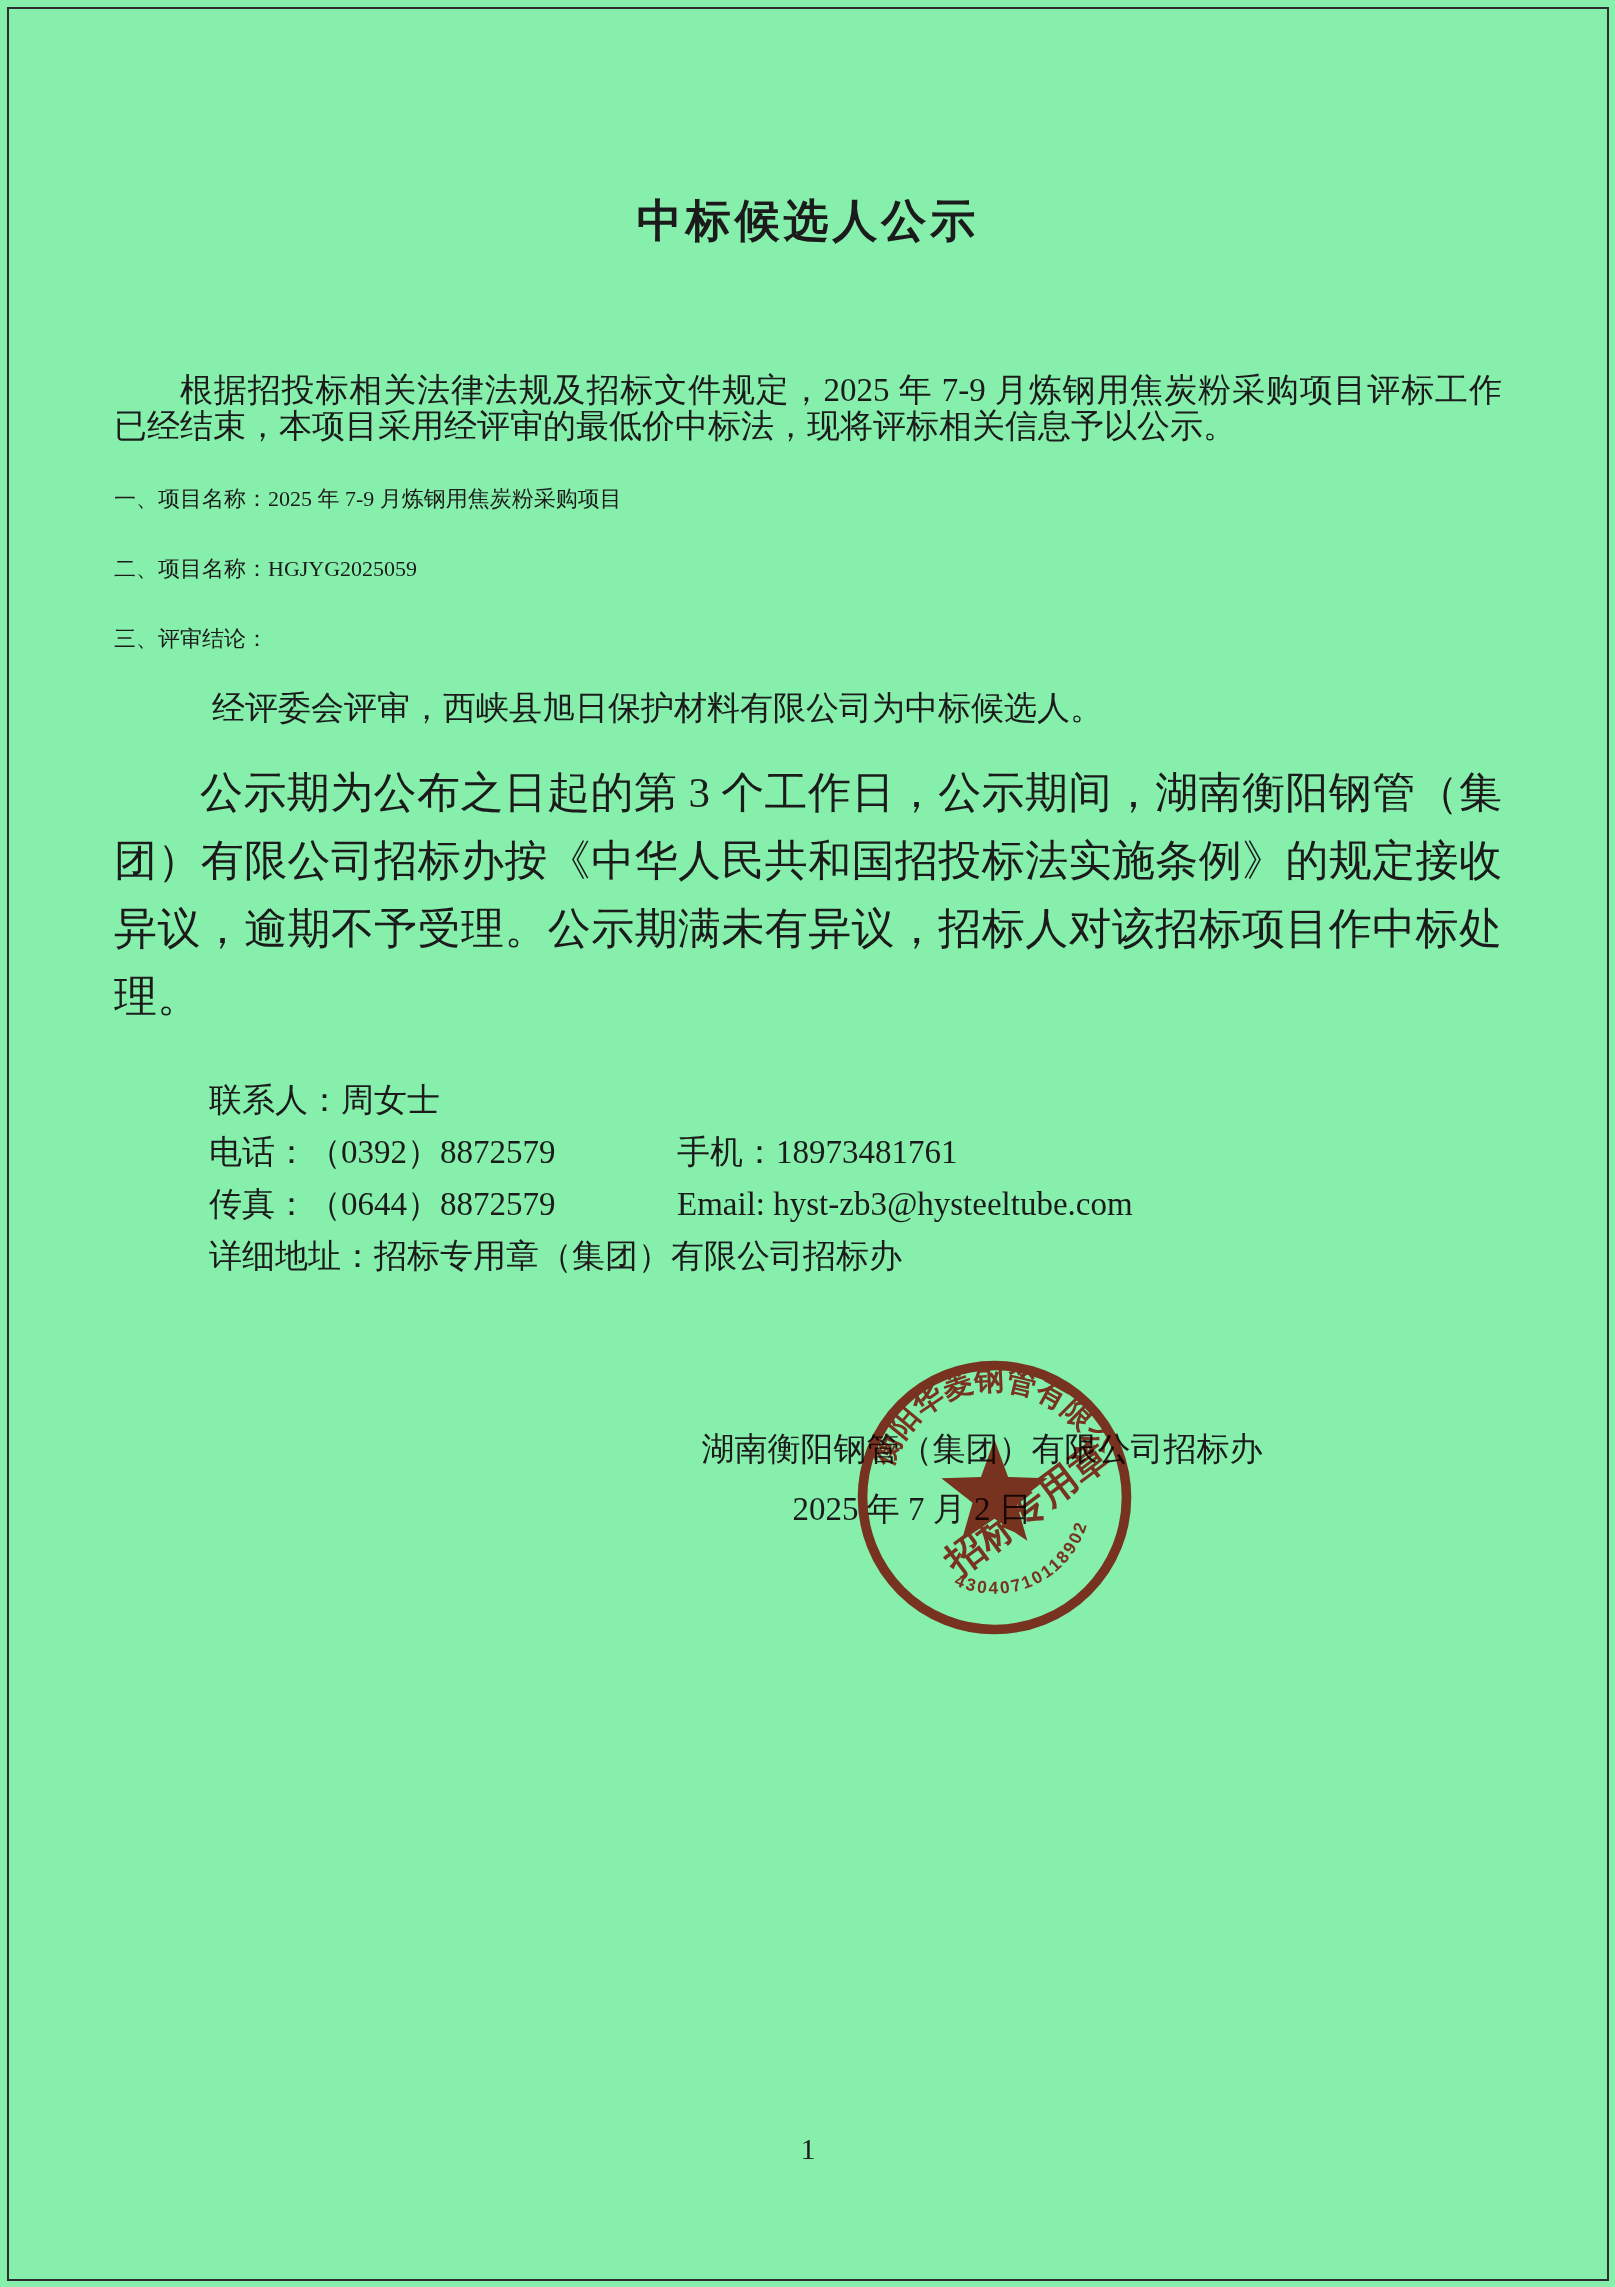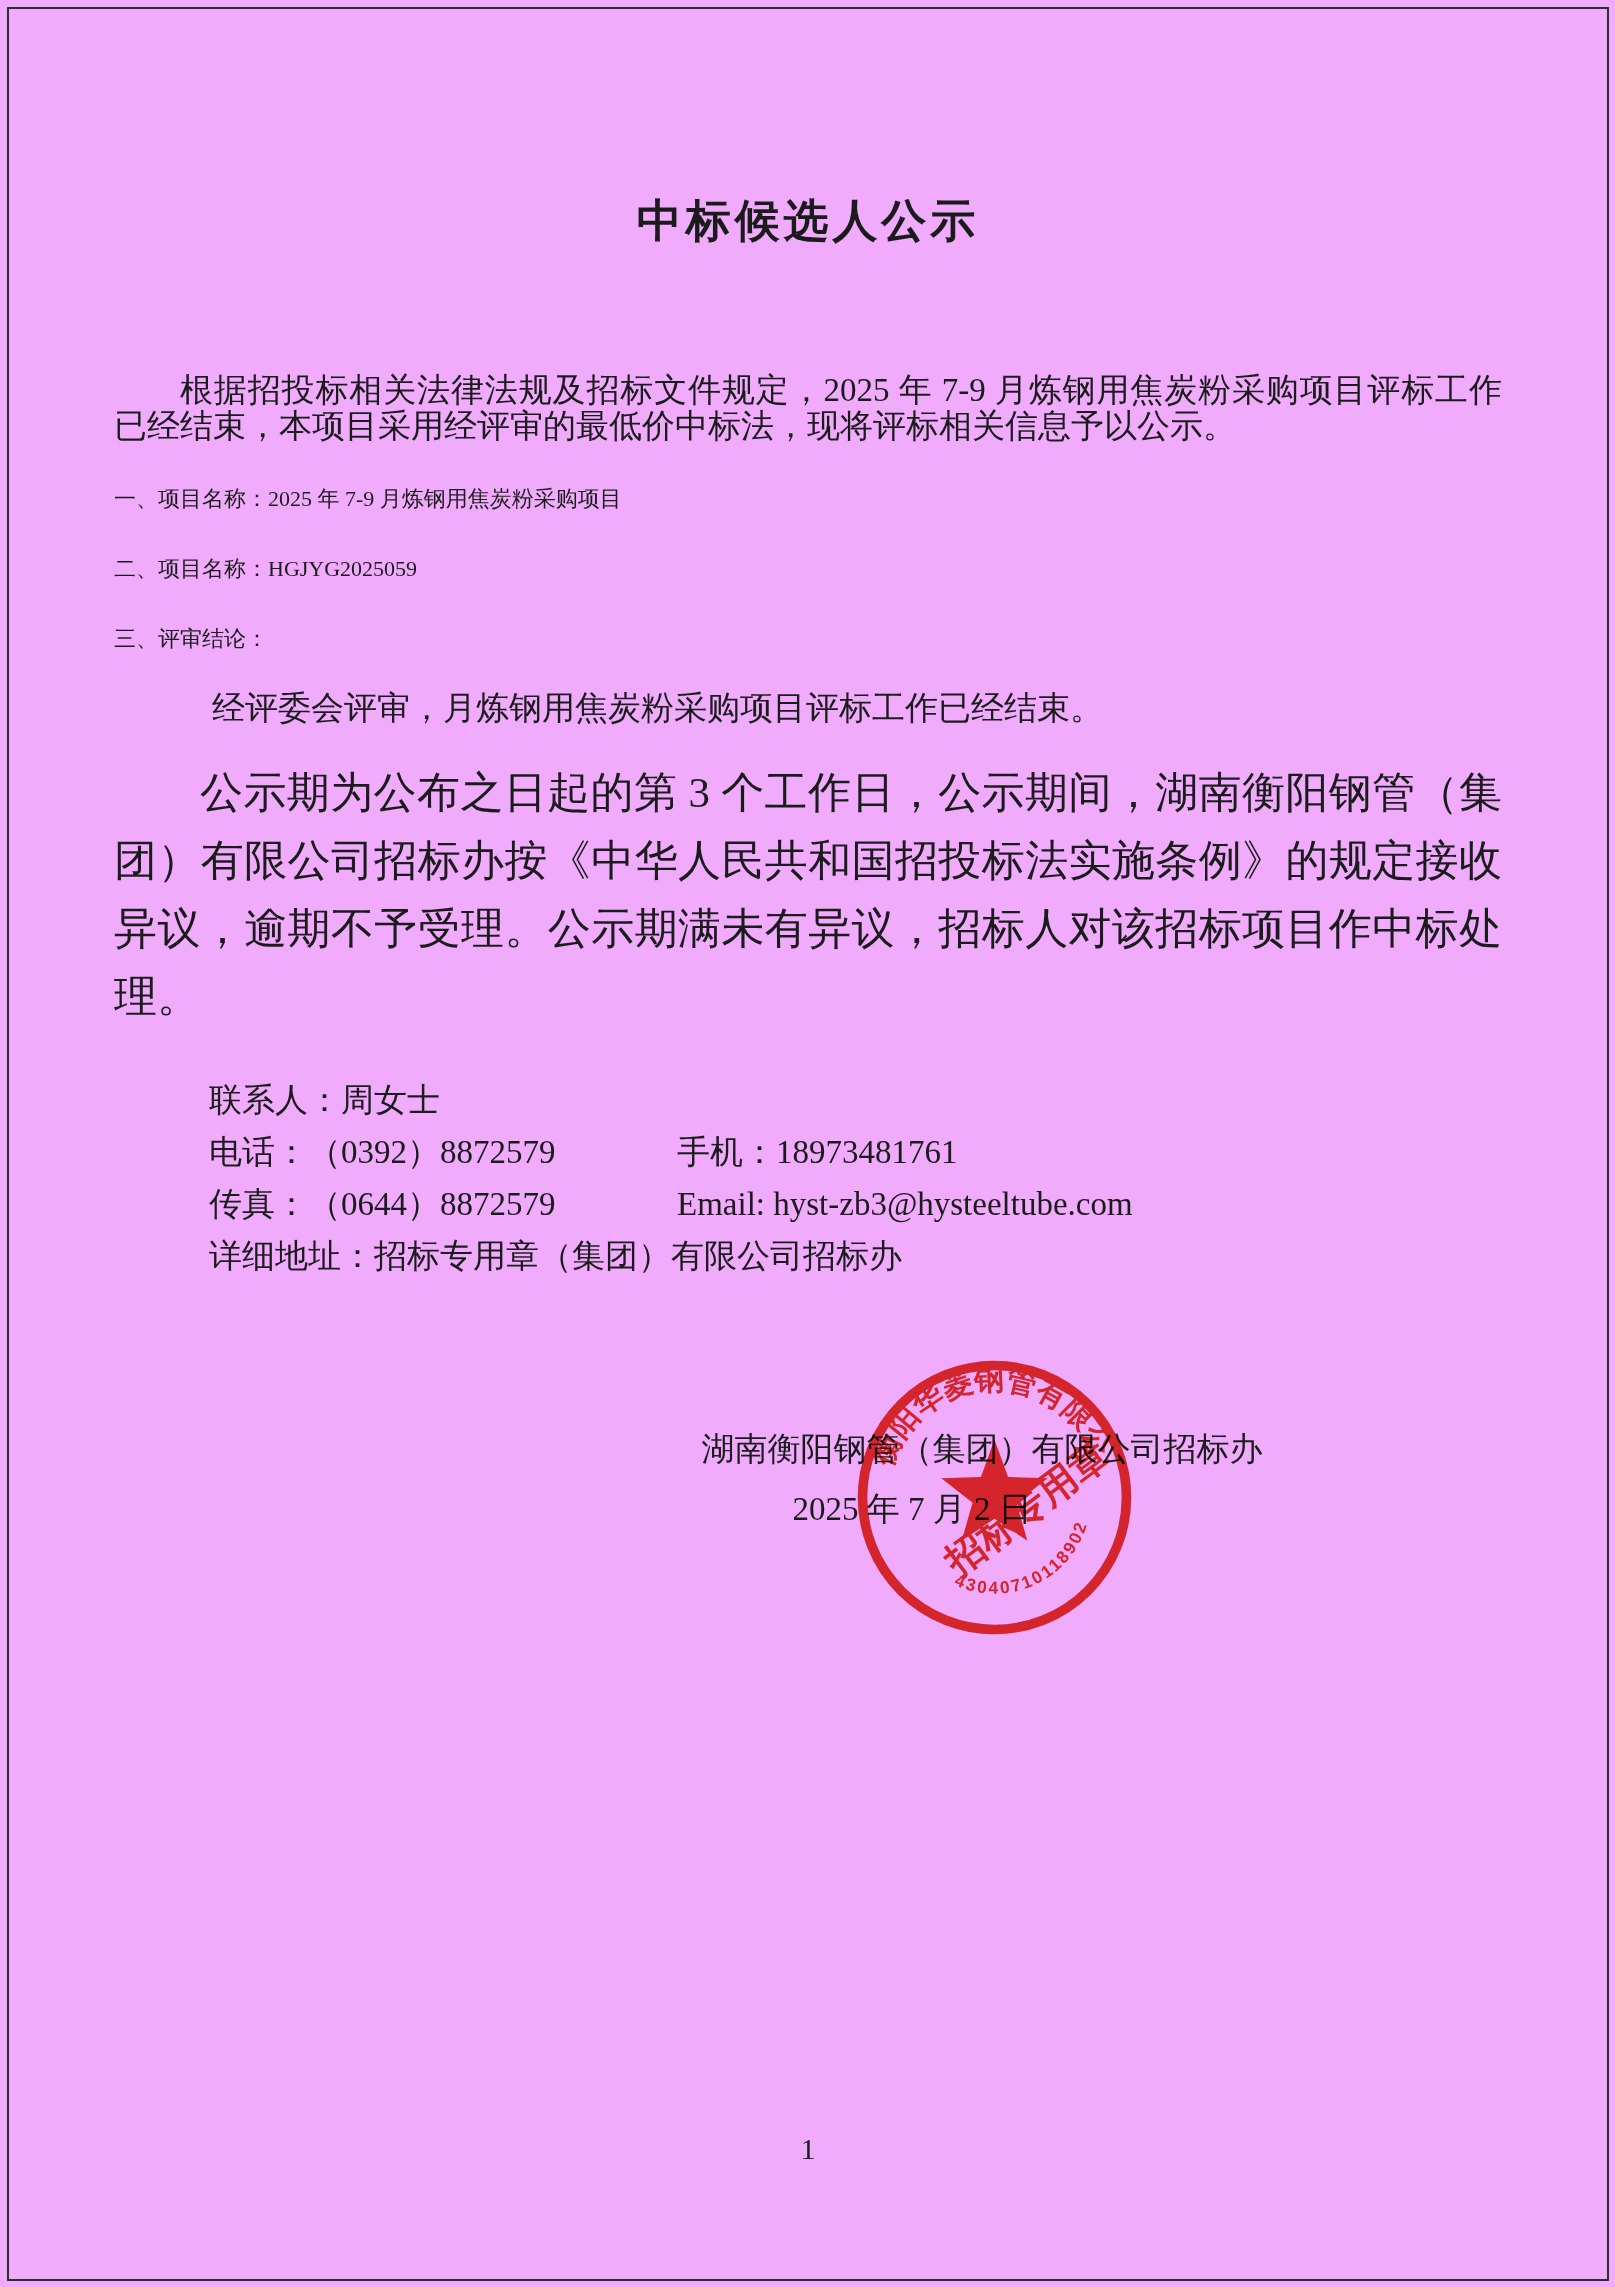--- a/index.html
+++ b/index.html
@@ -6,21 +6,21 @@
   body{
     width:1616px;height:2288px;
     background:#ffffff;
     font-family:"Liberation Serif","DejaVu Serif",serif;
     color:#1b1b1b;
     position:relative;
     overflow:hidden;
   }
   .page{
     position:absolute;inset:0;
-    background:#f0abfc;
+    background:#86efac;
   }
   .page-border{
     position:absolute;inset:6.8px;
     border:2px solid #2e2e2e;
     pointer-events:none;
   }
   .content{
     position:absolute;
     left:114px;right:114px;top:0;
   }
@@ -105,21 +105,21 @@
   <div class="content">
 
     <div class="doc-title">中标候选人公示</div>
 
     <p class="intro">根据招投标相关法律法规及招标文件规定，2025 年 7-9 月炼钢用焦炭粉采购项目评标工作已经结束，本项目采用经评审的最低价中标法，现将评标相关信息予以公示。</p>
 
     <div class="num-item">一、项目名称：2025 年 7-9 月炼钢用焦炭粉采购项目</div>
     <div class="num-item">二、项目名称：HGJYG2025059</div>
     <div class="num-item">三、评审结论：</div>
 
-    <div class="conclusion">经评委会评审，月炼钢用焦炭粉采购项目评标工作已经结束。</div>
+    <div class="conclusion">经评委会评审，西峡县旭日保护材料有限公司为中标候选人。</div>
 
     <p class="publicity">公示期为公布之日起的第 3 个工作日，公示期间，湖南衡阳钢管（集团）有限公司招标办按《中华人民共和国招投标法实施条例》的规定接收异议，逾期不予受理。公示期满未有异议，招标人对该招标项目作中标处理。</p>
 
     <div class="contact">
       <div>
         <span>联系人：周女士</span>
       </div>
       <div>
         <span class="col1">电话：（0392）8872579</span><span>手机：18973481761</span>
       </div>

